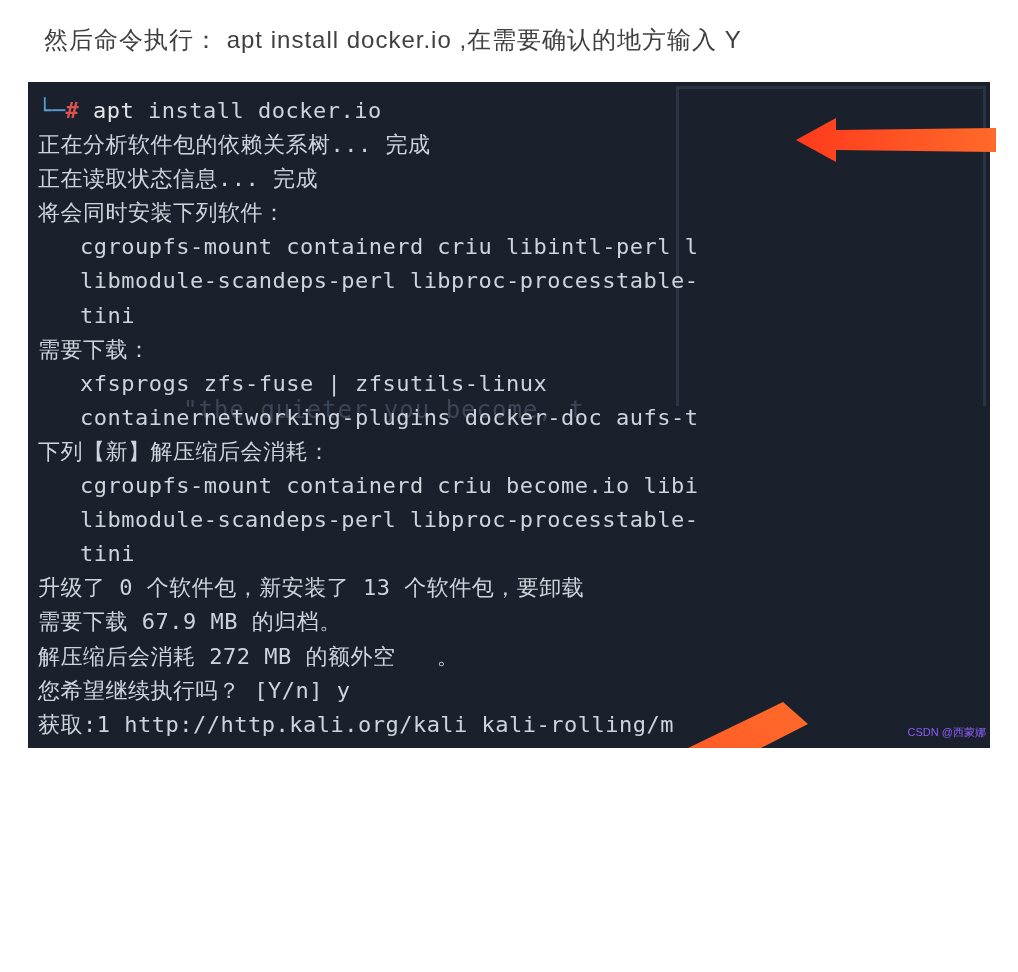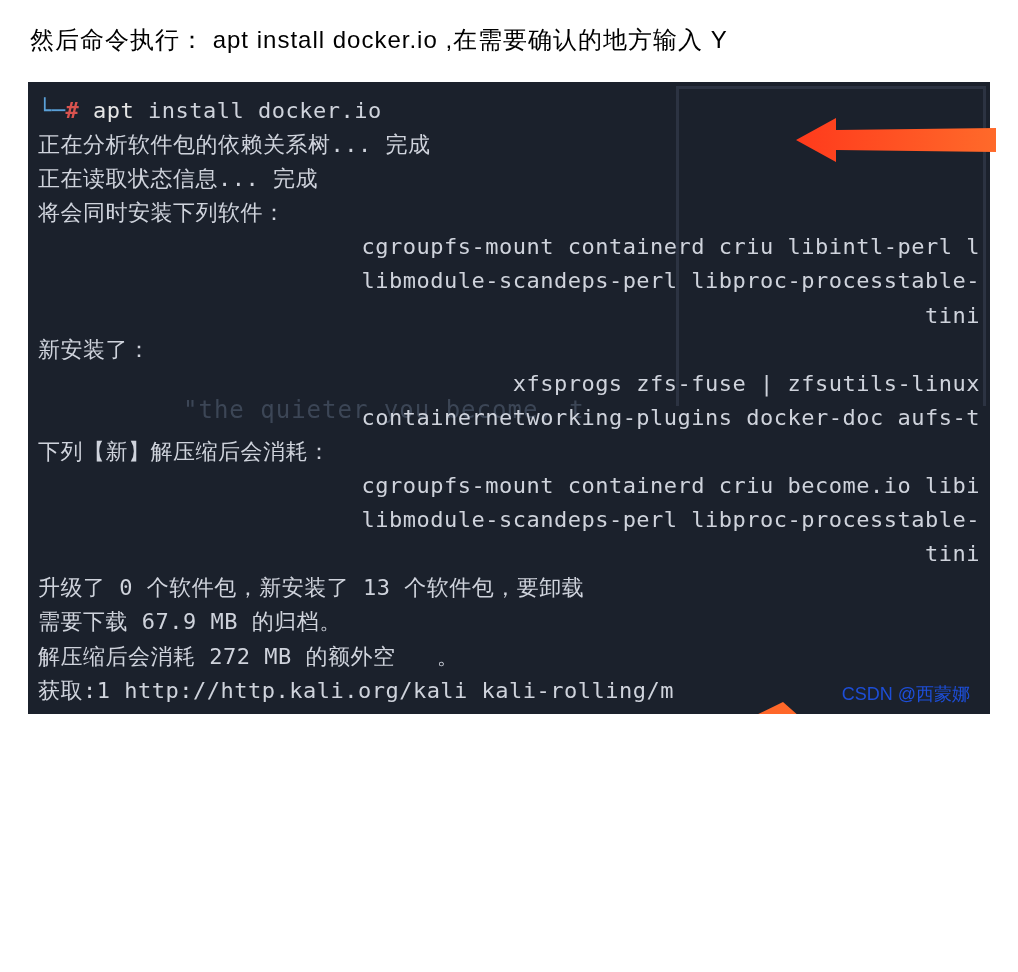--- a/index.html
+++ b/index.html
@@ -1,58 +1,59 @@
 <!DOCTYPE html>
 <html><head>
   <meta charset="utf-8">
   <style>
     * { margin: 0; padding: 0; box-sizing: border-box; }
     body { font-family: -apple-system, "PingFang SC", "Microsoft YaHei", sans-serif; background: #ffffff; width: 1018px; }
-    .instruction { color: #000000; font-size: 24px; padding: 24px 28px 12px 30px; letter-spacing: 1px; }
+    .instruction { color: #404040; font-size: 24px; padding: 24px 28px 12px 44px; letter-spacing: 1px; }
     .terminal-wrap { position: relative; margin: 14px 28px 0 28px; }
     .terminal { background: #1b212c; color: #cfd3dc; font-family: "DejaVu Sans Mono", Menlo, Consolas, monospace; font-size: 22px; line-height: 1.55; padding: 12px 10px 6px 10px; overflow: hidden; letter-spacing: 0.5px; position: relative; }
     .tree-branch { color: #5aa0d8; }
     .hash-prompt { color: #d9534f; font-weight: 600; }
     .cmd { color: #e6e6e6; margin-top: 24px; }
     .line { white-space: pre; }
-    .indent { padding-left: 42px; display: block; text-align: right; }
+    .indent { padding-left: 42px; display: block; }
     .wm-overlay { position: absolute; top: 310px; left: 155px; color: #3c4656; font-family: "DejaVu Sans Mono", monospace; font-size: 24px; letter-spacing: 1px; pointer-events: none; white-space: pre; z-index: 0; }
     .term-content { position: relative; z-index: 1; }
     .wm-box { position: absolute; top: 4px; right: 4px; width: 310px; height: 320px; border: 3px solid #2c3342; border-bottom: none; z-index: 0; }
     .arrow { position: absolute; pointer-events: none; z-index: 5; }
     .arrow svg { display: block; }
-    .watermark-footer { position: absolute; bottom: 8px; right: 20px; color: #1d4ed8; font-size: 18px; z-index: 6; }
+    .watermark-footer { position: absolute; bottom: 8px; right: 4px; color: #8b5cf6; font-size: 11px; z-index: 6; }
   </style>
 </head>
 <body>
 
 <div class="instruction">然后命令执行：  apt install docker.io ,在需要确认的地方输入 Y</div>
 
 <div class="terminal-wrap">
   <div class="terminal">
     <div class="wm-box"></div>
     <div class="wm-overlay">"the quieter you become, t</div>
     <div class="term-content">
       <div class="line"><span class="tree-branch">└─</span><span class="hash-prompt">#</span> <span class="cmd"><span>apt</span></span> <span>install docker.io</span></div>
       <div class="line">正在分析软件包的依赖关系树... 完成</div>
       <div class="line">正在读取状态信息... 完成</div>
       <div class="line">将会同时安装下列软件：</div>
       <div class="line indent">cgroupfs-mount containerd criu libintl-perl l</div>
       <div class="line indent">libmodule-scandeps-perl libproc-processtable-</div>
       <div class="line indent">tini</div>
-      <div class="line">新安装了：</div>
+      <div class="line">需要下载：</div>
       <div class="line indent">xfsprogs zfs-fuse | zfsutils-linux</div>
       <div class="line indent">containernetworking-plugins docker-doc aufs-t</div>
       <div class="line">下列【新】解压缩后会消耗：</div>
       <div class="line indent">cgroupfs-mount containerd criu become.io libi</div>
       <div class="line indent">libmodule-scandeps-perl libproc-processtable-</div>
       <div class="line indent">tini</div>
       <div class="line">升级了 0 个软件包，新安装了 13 个软件包，要卸载</div>
       <div class="line">需要下载 67.9 MB 的归档。</div>
       <div class="line">解压缩后会消耗 272 MB 的额外空   。</div>
+      <div class="line">您希望继续执行吗？ [Y/n] y</div>
       <div class="line">获取:1 http://http.kali.org/kali kali-rolling/m</div>
     </div>
   </div>
 
   <div class="arrow" style="top:18px; right:-6px;">
     <svg width="200" height="80" viewBox="0 0 200 80">
       <defs>
         <linearGradient id="g1" x1="0" y1="0" x2="1" y2="0">
           <stop offset="0" stop-color="#ff3a1c"></stop>
             <stop offset="1" stop-color="#ff6a2a"></stop>

